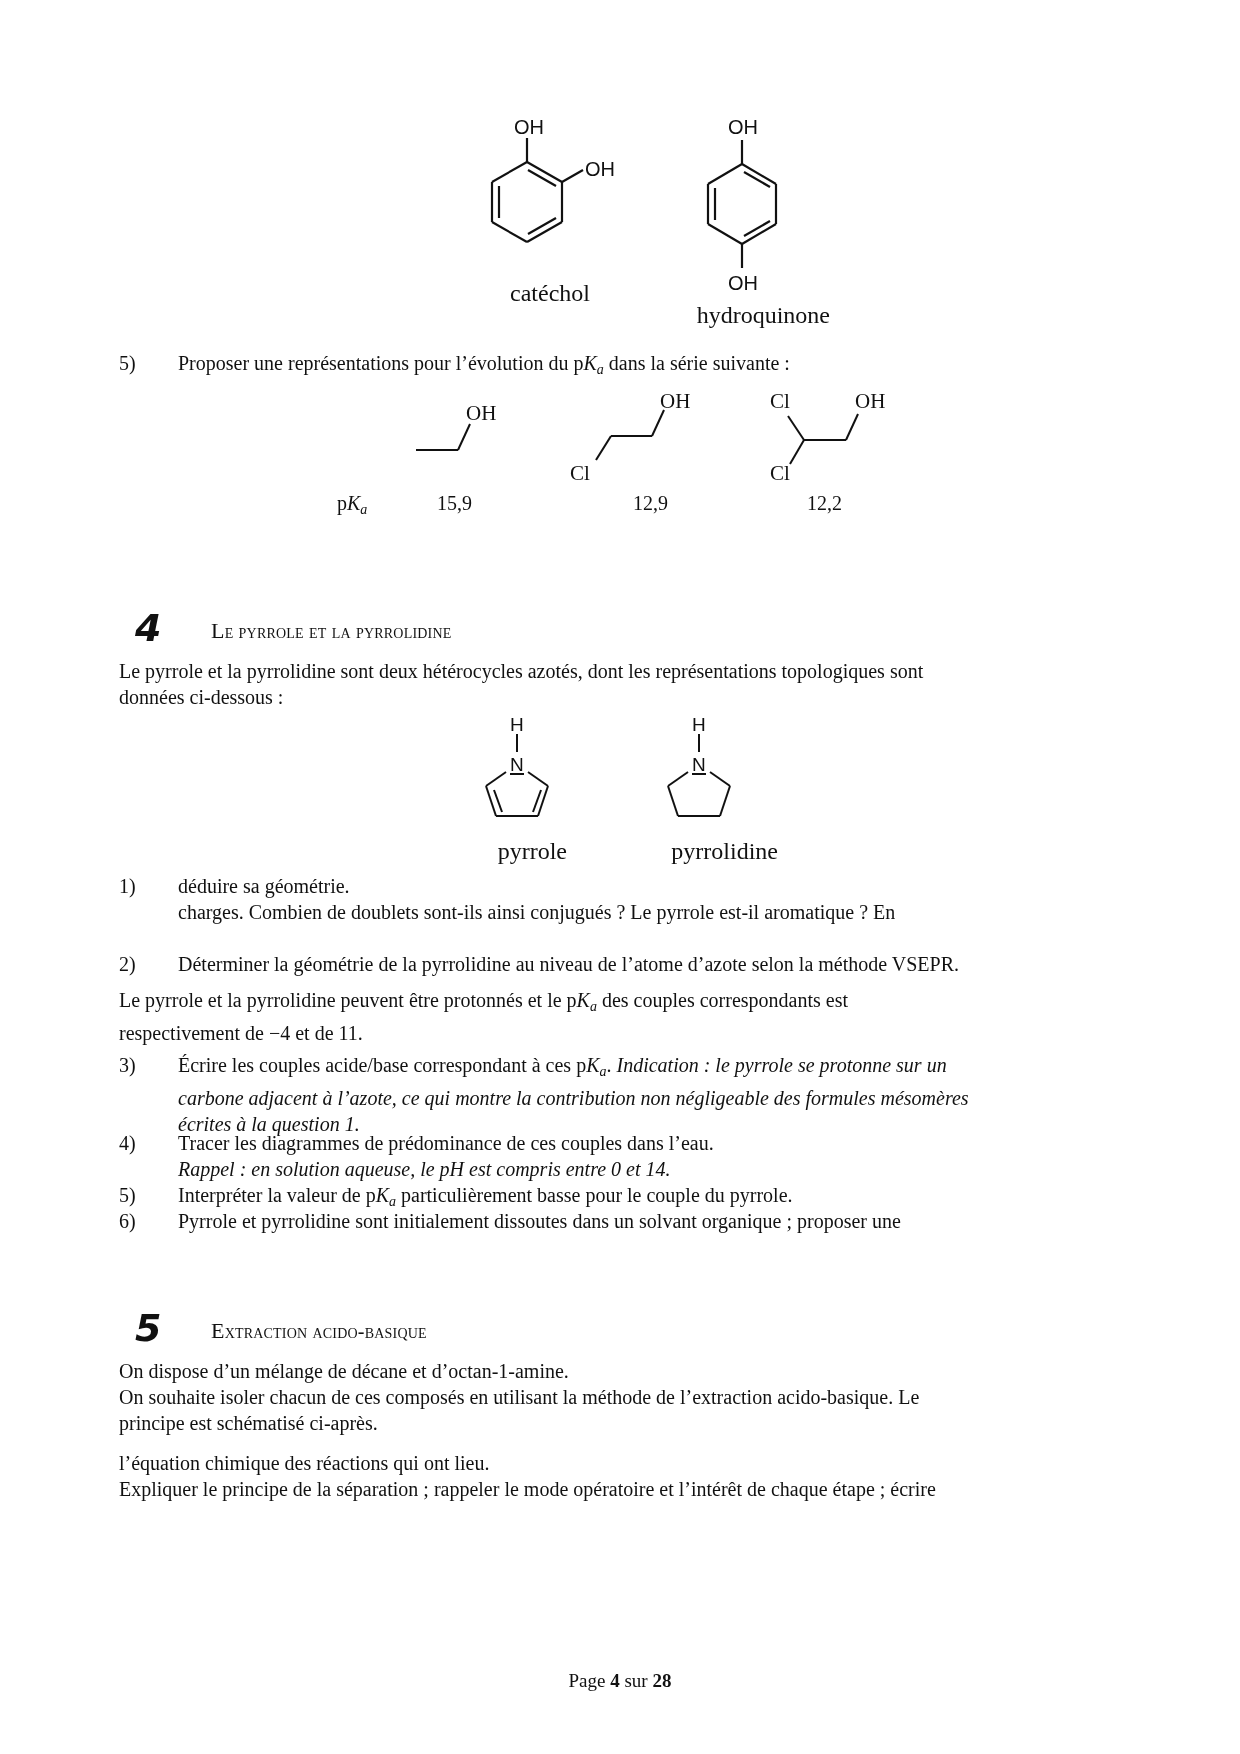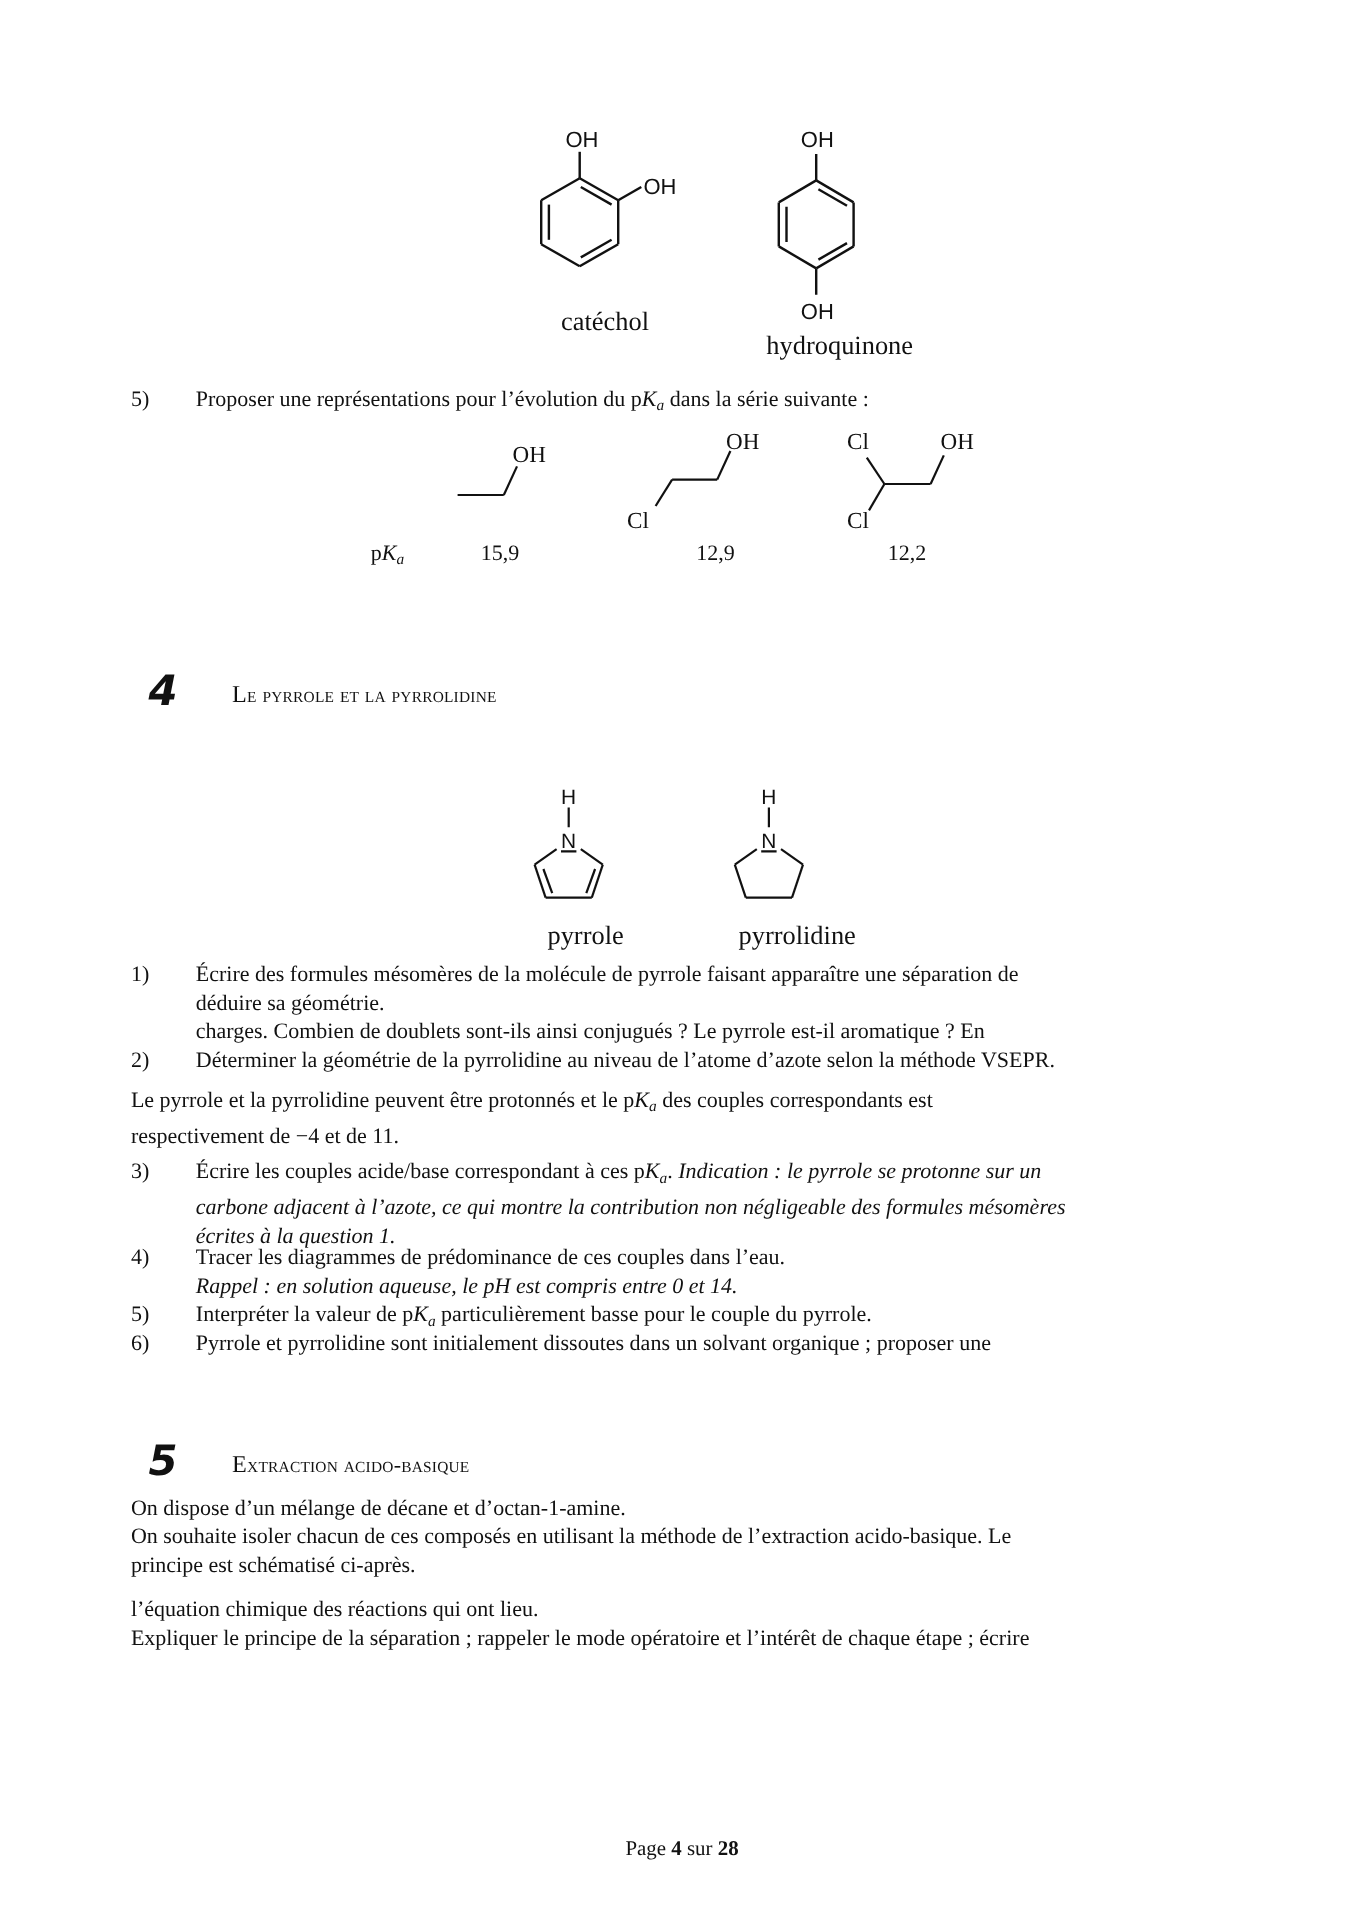--- a/index.html
+++ b/index.html
@@ -112,20 +112,24 @@
   </div>
   <div class="abs text" style="left:437px; top:490px;">15,9</div>
   <div class="abs text" style="left:633px; top:490px;">12,9</div>
   <div class="abs text" style="left:807px; top:490px;">12,2</div>
 
   <div class="section-num" style="left:135px; top:608px;">4</div>
   <div class="section-title" style="left:211px; top:618px;">
     <span class="cap">L</span><span>e pyrrole et la pyrrolidine</span>
   </div>
 
+  <div class="para text" style="top:658px;">
+    <div>Le pyrrole et la pyrrolidine sont deux hétérocycles azotés, dont les représentations topologiques sont</div>
+    <div>données ci-dessous :</div>
+  </div>
 
   <svg class="abs" style="left:478px; top:712px;" width="90" height="110">
     <g stroke="#111" stroke-width="2" fill="none">
       <line x1="39" y1="22" x2="39" y2="40"></line>
       <line x1="32" y1="62" x2="46" y2="62"></line>
       <line x1="28" y1="60" x2="8" y2="74"></line>
       <line x1="50" y1="60" x2="70" y2="74"></line>
       <line x1="8" y1="74" x2="18" y2="104"></line>
       <line x1="70" y1="74" x2="60" y2="104"></line>
       <line x1="18" y1="104" x2="60" y2="104"></line>
@@ -148,21 +152,20 @@
       <line x1="18" y1="104" x2="60" y2="104"></line>
     </g>
     <text x="32" y="19" style="font-family:'Liberation Sans',sans-serif;font-size:19px;fill:#111">H</text>
     <text x="32" y="59" style="font-family:'Liberation Sans',sans-serif;font-size:19px;fill:#111">N</text>
   </svg>
   <div class="label" style="left:638px; top:838px; width:140px;">pyrrolidine</div>
 
   <div class="q text" style="top:873px;">
     <span class="num">1)</span>
     <div class="body">
-      <div>Écrire des formules mésomères de la molécule de pyrrole faisant apparaître une séparation de</div>
       <div>déduire sa géométrie.</div>
       <div>charges. Combien de doublets sont-ils ainsi conjugués ? Le pyrrole est-il aromatique ? En</div>
     </div>
   </div>
 
   <div class="q text" style="top:951px;">
     <span class="num">2)</span>
     <div class="body">
       <div>Déterminer la géométrie de la pyrrolidine au niveau de l’atome d’azote selon la méthode VSEPR.</div>
     </div>

